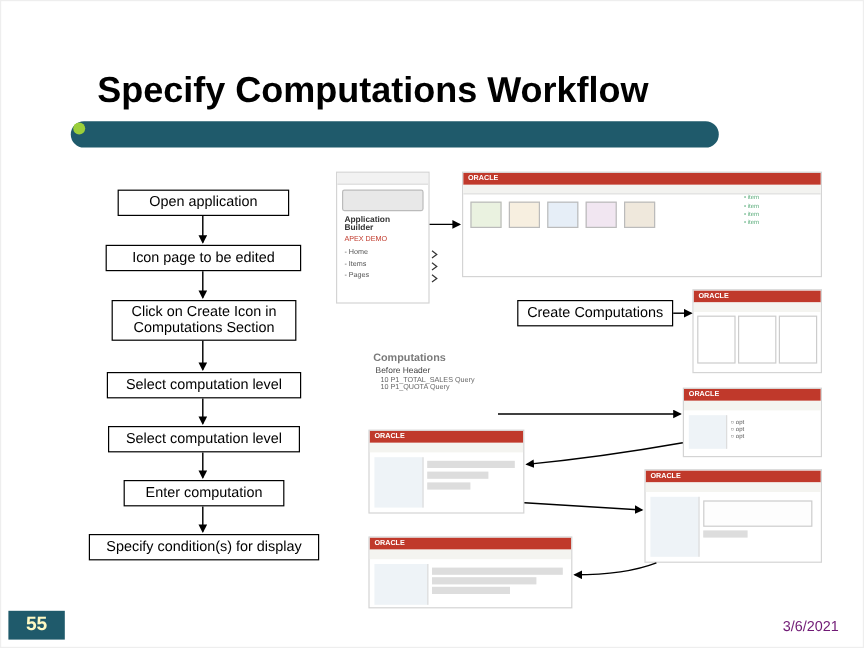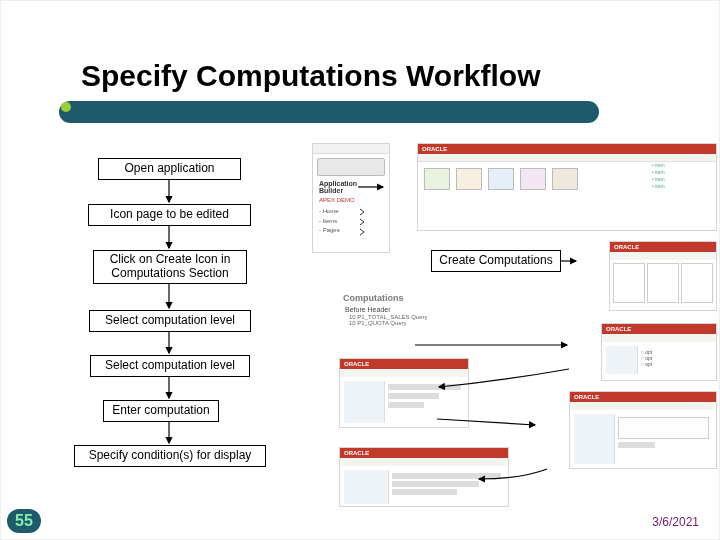--- a/index.html
+++ b/index.html
@@ -55,38 +55,37 @@
     align-items: center;
     justify-content: center;
     padding: 3px 6px;
     line-height: 1.15;
   }
   .thumb {
     position: absolute;
     background: #fff;
     border: 1px solid #d4d4d4;
     overflow:hidden;
-    margin-left:32px;
   }
   .thumb-hdr { height: 10px; background: #f2f2f2; border-bottom:1px solid #ddd; }
   .redbar { background:#c0392b; color:#fff; font-size:6px; height:10px; line-height:10px; padding-left:4px; font-weight:bold; }
   .page-number {
     position: absolute;
     left: 6px;
     bottom: 6px;
-    width: 34px;
+    width: 47px;
     height: 24px;
     background: #1f5a6b;
-    color: #86efac;
+    color: #fef9c3;
     font-size: 16px;
     font-weight: bold;
     display: flex;
     align-items: center;
     justify-content: center;
-    border-radius: 12px;
+    border-radius: 0;
   }
   .date {
     position: absolute;
     right: 20px;
     bottom: 10px;
     font-size: 12px;
     color: #701a75;
   }
 </style>
 </head>
@@ -94,21 +93,21 @@
 
 <div class="slide-title">Specify Computations Workflow</div>
 <div class="title-bar"></div>
 <div class="title-nub"></div>
 
 <div class="step-box" style="top:157px; left:97px; width:143px; height:22px;">Open application</div>
 <div class="step-box" style="top:203px; left:87px; width:163px; height:22px;">Icon page to be edited</div>
 <div class="step-box" style="top:249px; left:92px; width:154px; height:34px;">Click on Create Icon in Computations Section</div>
 <div class="step-box" style="top:309px; left:88px; width:162px; height:22px;">Select computation level</div>
 <div class="step-box" style="top:354px; left:89px; width:160px; height:22px;">Select computation level</div>
-<div class="step-box" style="top:399px; left:102px; width:116px; height:22px;">Enter computation</div>
+<div class="step-box" style="top:399px; left:102px; width:134px; height:22px;">Enter computation</div>
 <div class="step-box" style="top:444px; left:73px; width:192px; height:22px;">Specify condition(s) for display</div>
 
 <div class="step-box" style="top:249px; left:430px; width:130px; height:22px;">Create Computations</div>
 
 <div class="thumb" style="top:142px; left:279px; width:78px; height:110px;">
   <div class="thumb-hdr"></div>
   <div style="margin:4px; height:18px; background:#e8e8e8; border:1px solid #bbb; border-radius:2px;"></div>
   <div style="margin:3px 6px; font-size:7px; color:#333; font-weight:bold;">Application Builder</div>
   <div style="margin:0 6px; font-size:6px; color:#c0392b;">APEX DEMO</div>
   <div style="margin:4px 6px; font-size:6px; color:#555; line-height:1.6;">- Home<br>- Items<br>- Pages</div>

